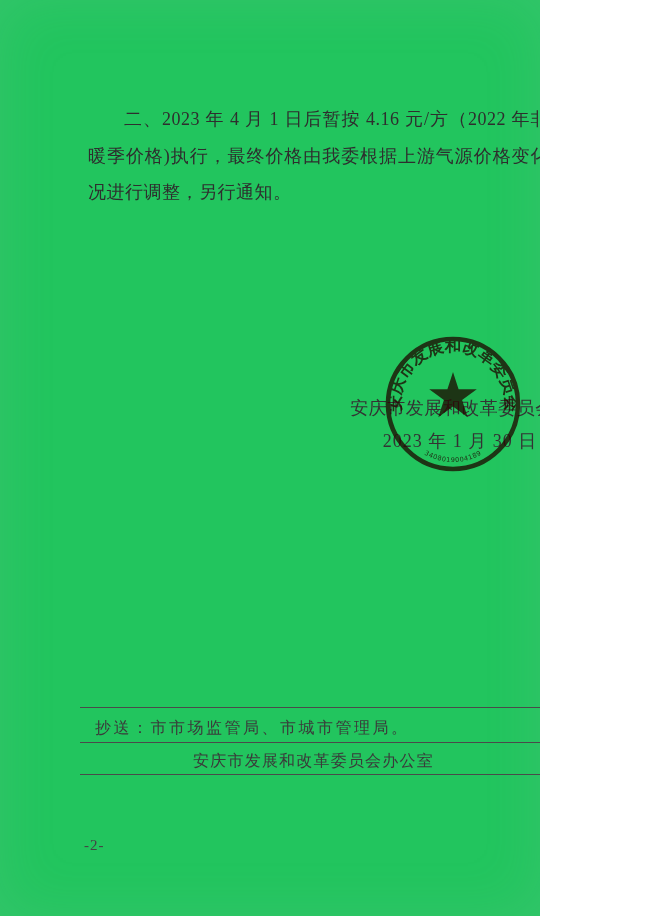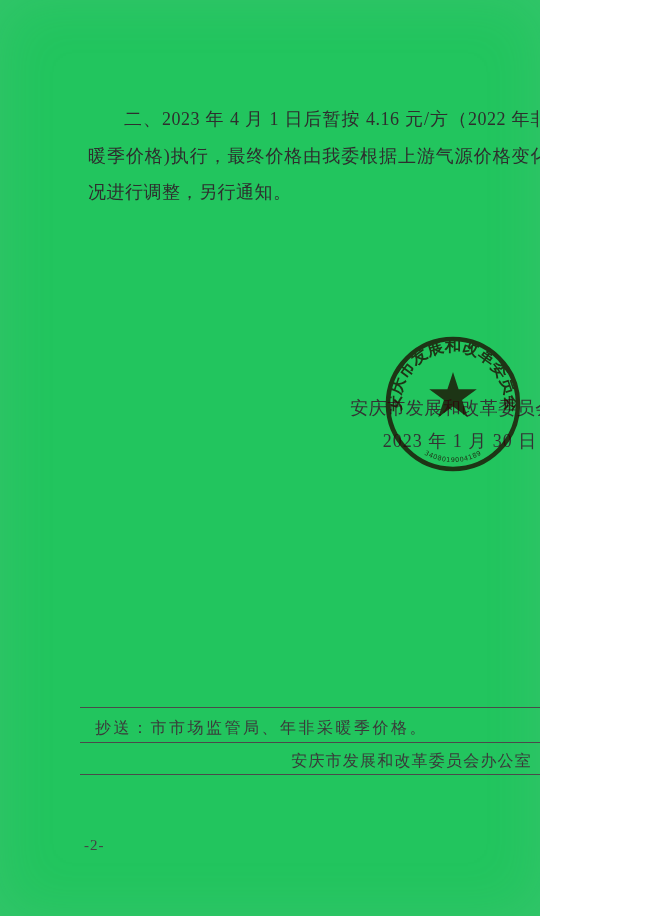--- a/index.html
+++ b/index.html
@@ -99,21 +99,21 @@
     line-height: 24px;
     letter-spacing: 2.5px;
     color: #3a3a3a;
   }
   .office-line {
     position: absolute;
     left: 95px;
     top: 750px;
     width: 437px;
     display: flex;
-    justify-content: flex-end;
+    justify-content: center;
     font-size: 16px;
     line-height: 22px;
     letter-spacing: 1.2px;
     color: #3a3a3a;
   }
   .office-line span { white-space: nowrap; }
 
   .page-number {
     position: absolute;
     left: 84px;
@@ -151,21 +151,21 @@
       <text class="code-text" text-anchor="middle" fill="#d6352a">
         <textPath href="#sealBottomArc" startOffset="50%">3408019004189</textPath>
       </text>
     </svg>
   </div>
 
   <div class="rule rule-1"></div>
   <div class="rule rule-2"></div>
   <div class="rule rule-3"></div>
 
-  <div class="cc-line">抄送：市市场监管局、年非采暖季价格。</div>
+  <div class="cc-line">抄送：市市场监管局、市城市管理局。</div>
 
   <div class="office-line">
     <span>安庆市发展和改革委员会办公室</span>
   </div>
 
   <div class="page-number">-2-</div>
 
 </div>
 
 </body></html>

